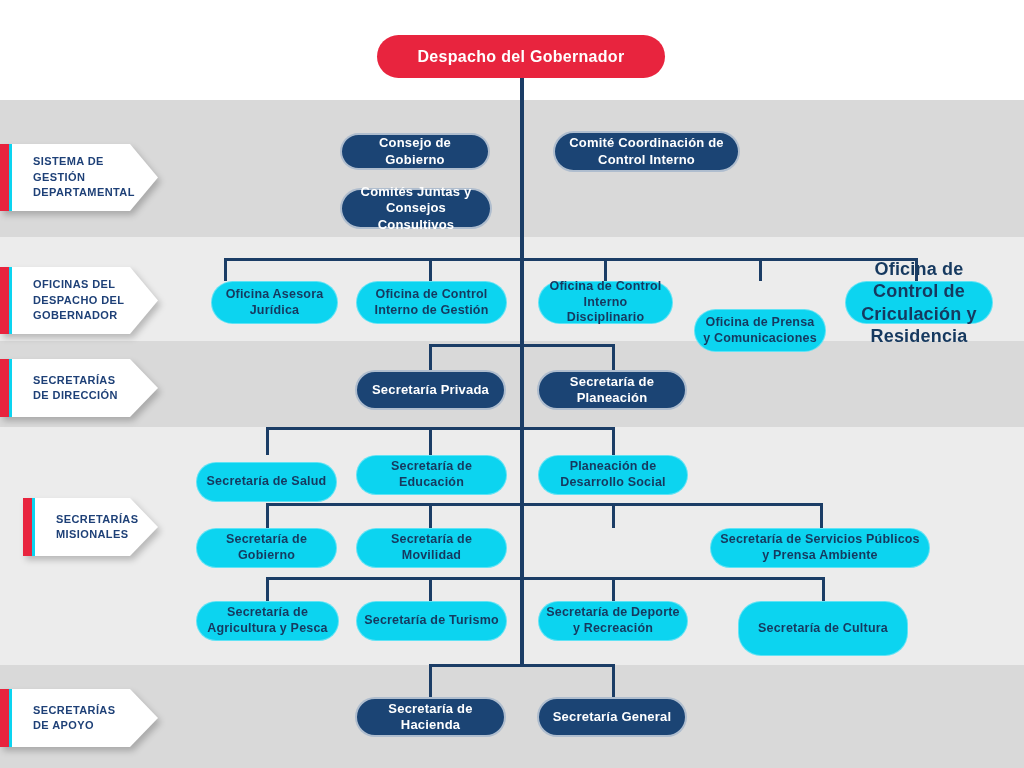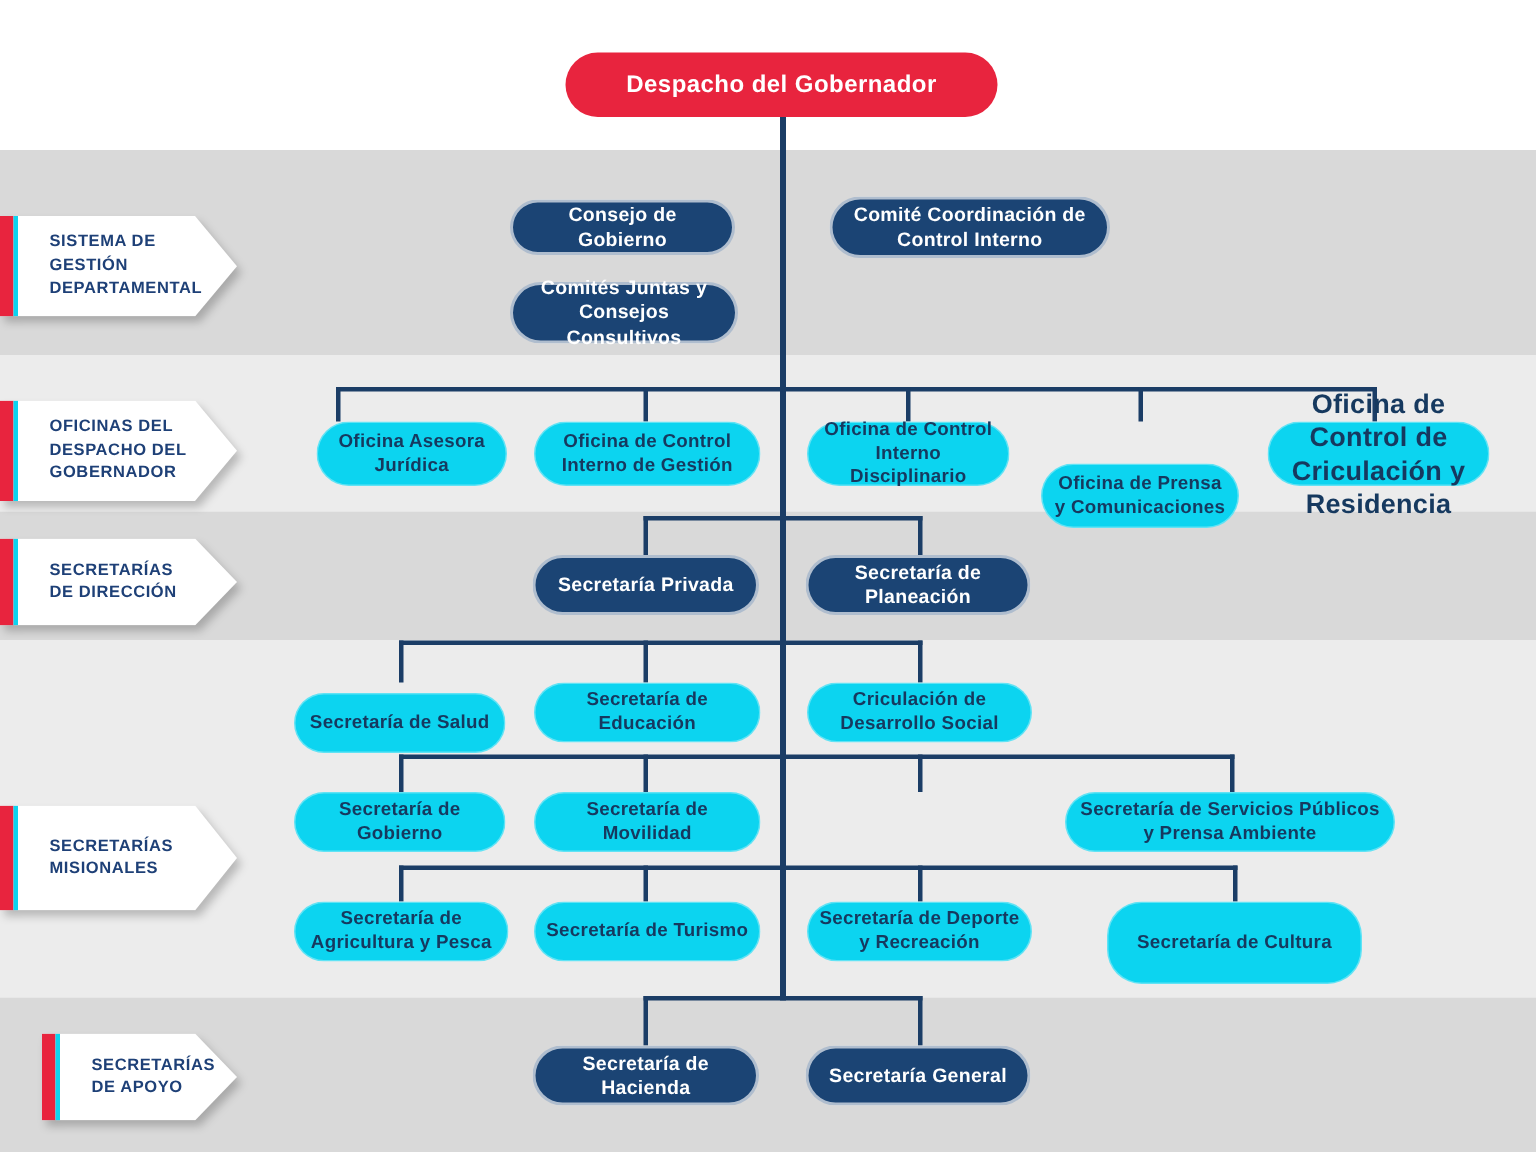--- a/index.html
+++ b/index.html
@@ -90,26 +90,26 @@
   <div class="arrow-wrap" style="top:267px;width:158px;height:67px;">
     <div class="arrow">
         <div class="lbl">OFICINAS DEL DESPACHO DEL GOBERNADOR</div>
       </div>
   </div>
   <div class="arrow-wrap" style="top:359px;width:158px;height:58px;">
     <div class="arrow">
         <div class="lbl">SECRETARÍAS DE DIRECCIÓN</div>
       </div>
   </div>
-  <div class="arrow-wrap" style="top:537px;width:158px;height:70px;">
+  <div class="arrow-wrap" style="top:498px;width:158px;height:58px;padding-left:23px;">
     <div class="arrow">
         <div class="lbl">SECRETARÍAS MISIONALES</div>
       </div>
   </div>
-  <div class="arrow-wrap" style="top:689px;width:158px;height:58px;padding-left:28px;">
+  <div class="arrow-wrap" style="top:689px;width:158px;height:58px;">
     <div class="arrow">
         <div class="lbl">SECRETARÍAS DE APOYO</div>
       </div>
   </div>
 
   <div class="pill root" style="left:377px;top:35px;width:288px;height:43px;">Despacho del Gobernador</div>
 
   <div class="pill navy" style="left:340px;top:133px;width:150px;height:37px;">Consejo de Gobierno</div>
   <div class="pill navy" style="left:553px;top:131px;width:187px;height:41px;">Comité Coordinación de Control Interno</div>
   <div class="pill navy" style="left:340px;top:188px;width:152px;height:41px;">Comités Juntas y Consejos Consultivos</div>
@@ -118,21 +118,21 @@
   <div class="pill cyan" style="left:356px;top:281px;width:151px;height:43px;">Oficina de Control Interno de Gestión</div>
   <div class="pill cyan" style="left:538px;top:281px;width:135px;height:43px;">Oficina de Control Interno Disciplinario</div>
   <div class="pill cyan" style="left:694px;top:281px;width:132px;height:43px;margin-top:28px;">Oficina de Prensa y Comunicaciones</div>
   <div class="pill cyan" style="left:845px;top:281px;width:148px;height:43px;font-size:18px;">Oficina de Control de Criculación y Residencia</div>
 
   <div class="pill navy" style="left:355px;top:370px;width:151px;height:40px;text-align:right;">Secretaría Privada</div>
   <div class="pill navy" style="left:537px;top:370px;width:150px;height:40px;">Secretaría de Planeación</div>
 
   <div class="pill cyan" style="left:196px;top:462px;width:141px;height:40px;">Secretaría de Salud</div>
   <div class="pill cyan" style="left:356px;top:455px;width:151px;height:40px;">Secretaría de Educación</div>
-  <div class="pill cyan" style="left:538px;top:455px;width:150px;height:40px;">Criculación de Desarrollo Social</div>
+  <div class="pill cyan" style="left:538px;top:455px;width:150px;height:40px;">Planeación de Desarrollo Social</div>
 
   <div class="pill cyan" style="left:196px;top:528px;width:141px;height:40px;">Secretaría de Gobierno</div>
   <div class="pill cyan" style="left:356px;top:528px;width:151px;height:40px;">Secretaría de Movilidad</div>
   <div class="pill cyan" style="left:710px;top:528px;width:220px;height:40px;">Secretaría de Servicios Públicos y Prensa Ambiente</div>
 
   <div class="pill cyan" style="left:196px;top:601px;width:143px;height:40px;">Secretaría de Agricultura y Pesca</div>
   <div class="pill cyan" style="left:356px;top:601px;width:151px;height:40px;">Secretaría de Turismo</div>
   <div class="pill cyan" style="left:538px;top:601px;width:150px;height:40px;">Secretaría de Deporte y Recreación</div>
   <div class="pill cyan" style="left:738px;top:601px;width:170px;height:55px;">Secretaría de Cultura</div>
 

